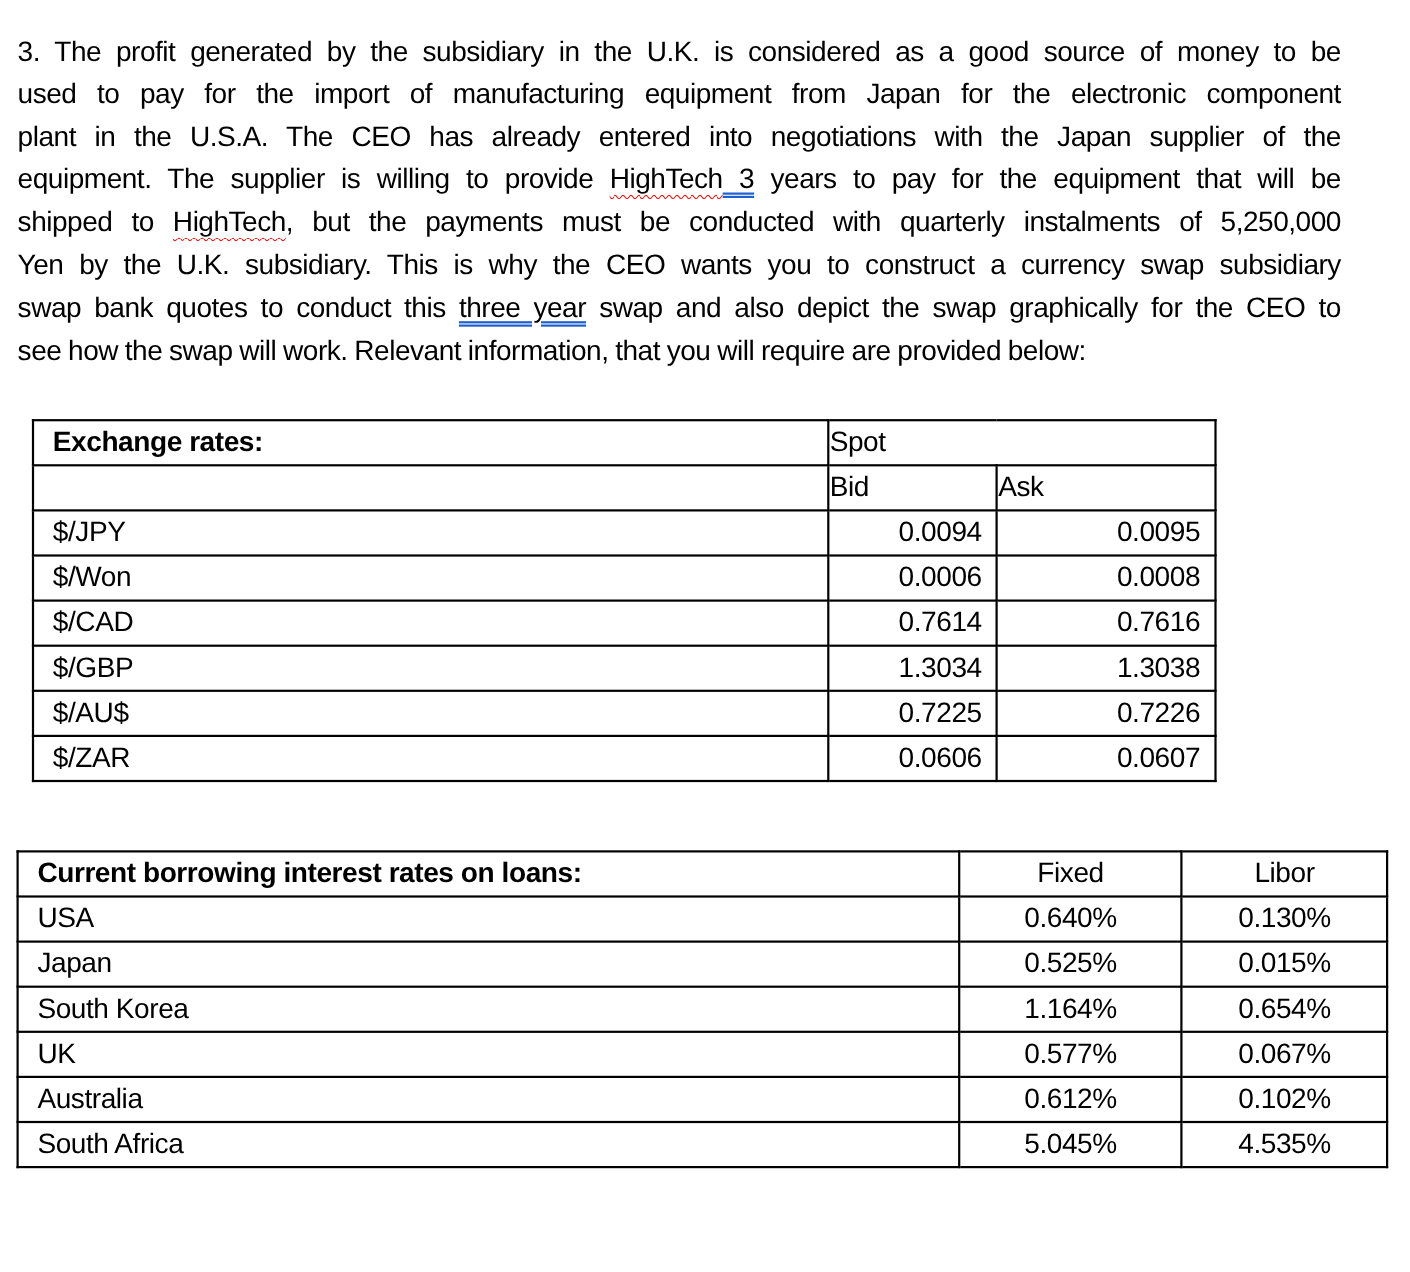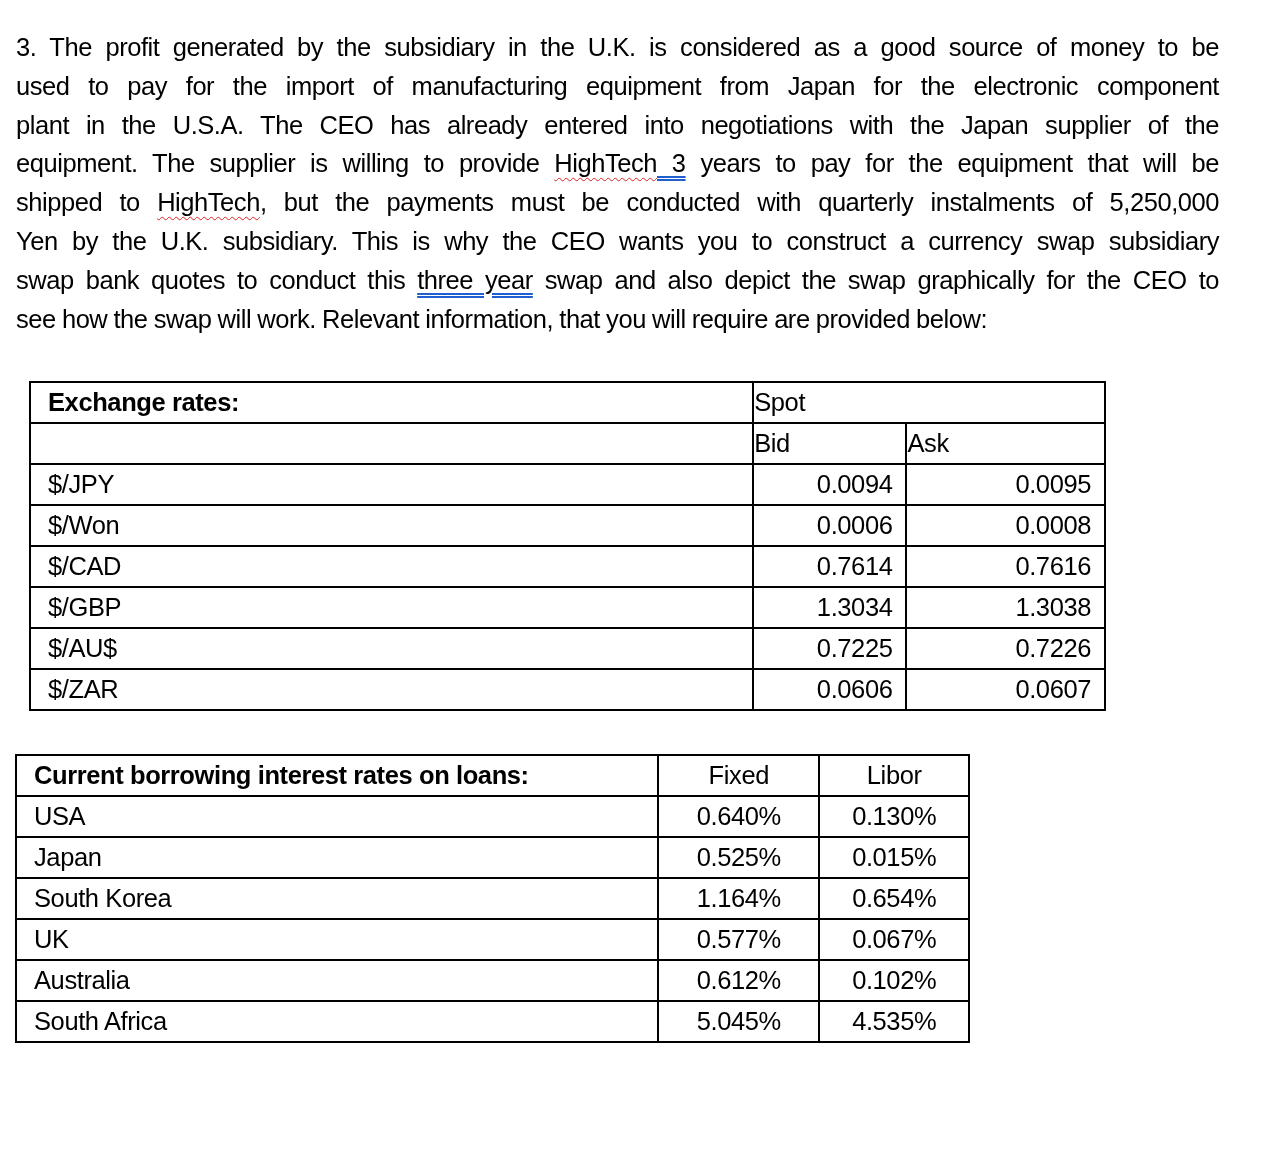--- a/index.html
+++ b/index.html
@@ -81,22 +81,22 @@
     #fx-table td.hdr {
       text-align: left;
     }
     #fx-table td.bold {
       font-weight: bold;
     }
 
     
     #ir-table {
       left: 15px;
-      top: 754px;
-      width: 955px;
+      top: 773px;
+      width: 1247px;
     }
     #ir-table col.c1 { width: 748px; }
     #ir-table col.c2 { width: 177px; }
     #ir-table col.c3 { width: 163px; }
     #ir-table td.label {
       padding-left: 17px;
       text-align: left;
     }
     #ir-table td.center {
       text-align: center;

